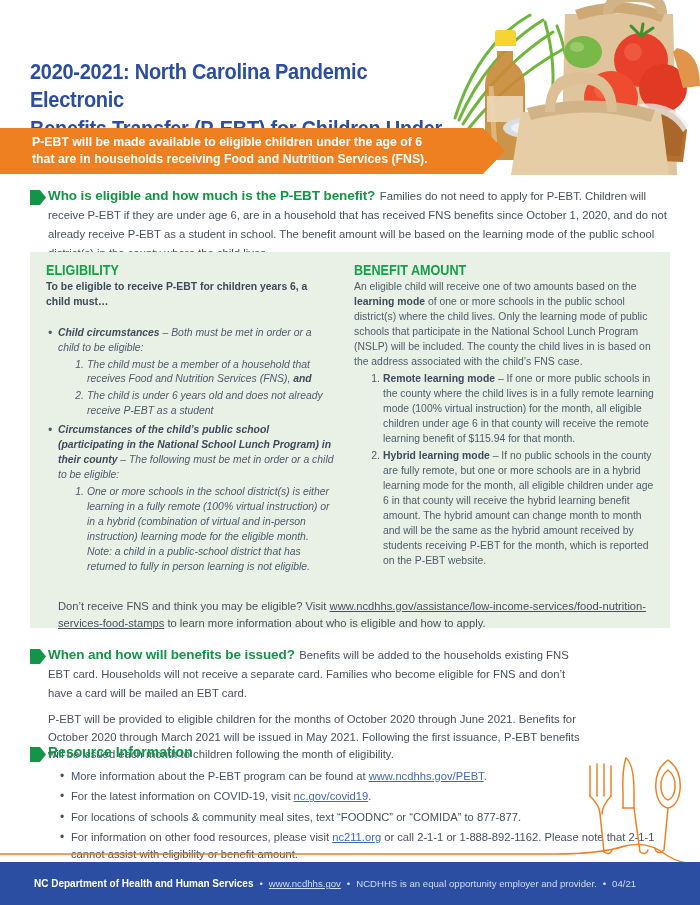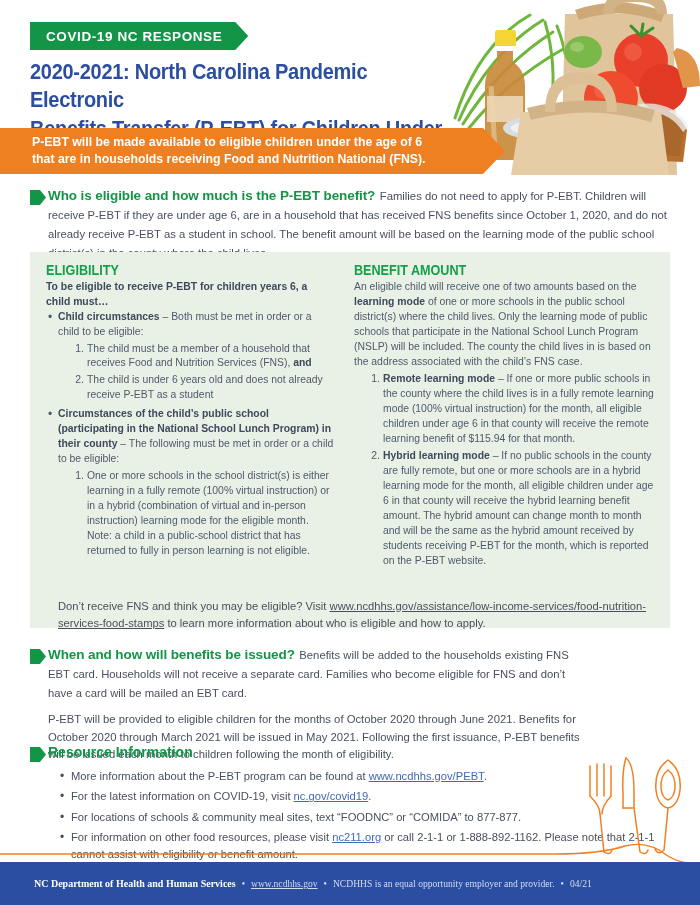--- a/index.html
+++ b/index.html
@@ -160,21 +160,21 @@
     font-weight: bold;
     line-height: 1.42;
   }
 
   .col-body {
     color: #4d5a6b;
     font-size: 10.4px;
     line-height: 1.44;
   }
 
-  ul.dash { list-style: none; margin-top: 0; }
+  ul.dash { list-style: none; margin-top: 16px; font-style: italic; }
 
   ul.dash > li {
     position: relative;
     padding-left: 12px;
     margin-bottom: 2px;
     color: #4d5a6b;
     font-size: 10.4px;
     line-height: 1.44;
   }
 
@@ -294,21 +294,20 @@
     left: 0;
     bottom: 0;
     width: 700px;
     height: 43px;
     background: #2b4ea2;
     display: flex;
     align-items: center;
     padding-left: 34px;
     color: #ffffff;
     font-size: 9.6px;
-    font-family: Liberation Serif, serif;
   }
 
   .footer .strong { font-weight: bold; font-size: 10px; }
   .footer .sep { margin: 0 6px; opacity: 0.85; }
   .footer .dim { color: #d3dcf0; }
   .footer a { color: #d3dcf0; text-decoration: underline; }
 </style>
 </head>
 <body>
 
@@ -361,30 +360,29 @@
         <path d="M218 112 Q 248 110, 258 132 L 255 156 L 217 154 Z" fill="#a1602a" opacity="0.6"></path>
         <path d="M214 104 Q 248 100, 264 126 L 258 132 Q 244 110, 216 112 Z" fill="#eef1f3" opacity="0.75"></path>
 
         <path d="M96 112 L 236 112 L 244 175 L 86 175 Z" fill="#e6cda6"></path>
         <path d="M102 108 Q 166 92, 230 110 L 226 122 Q 166 104, 106 120 Z" fill="#d2b388"></path>
         <path d="M120 112 Q 120 72, 156 72 Q 192 72, 192 112 L 182 112 Q 182 84, 156 84 Q 130 84, 130 112 Z" fill="#dcbf94"></path>
         <path d="M178 14 Q 178 -10, 210 -10 Q 242 -10, 242 14 L 232 14 Q 232 2, 210 2 Q 188 2, 188 14 Z" fill="#d2b388"></path>
       </svg>
     </div>
 
-    <div class="badge">COVID-19 NC RESPONSE</div>
 
     <div class="main-title">
       <div>2020-2021: North Carolina Pandemic Electronic</div>
       <div>Benefits Transfer (P-EBT) for Children Under Age 6</div>
     </div>
 
     <div class="orange-banner">
       <div>P-EBT will be made available to eligible children under the age of 6</div>
-      <div>that are in households receiving Food and Nutrition National (FNS).</div>
+      <div>that are in households receiving Food and Nutrition Services (FNS).</div>
     </div>
   </div>
 
   <div class="qblock" style="position:absolute;left:0;top:186px;width:700px;">
     <span class="arrow-icon"></span>
     <span class="qheading">Who is eligible and how much is the P-EBT benefit?</span>
     <span class="qtext">Families do not need to apply for P-EBT. Children will receive P-EBT if they are under age 6, are in a household that has received FNS benefits since October 1, 2020, and do not already receive P-EBT as a student in school. The benefit amount will be based on the learning mode of the public school district(s) in the county where the child lives.</span>
   </div>
 
   <div class="green-box">

